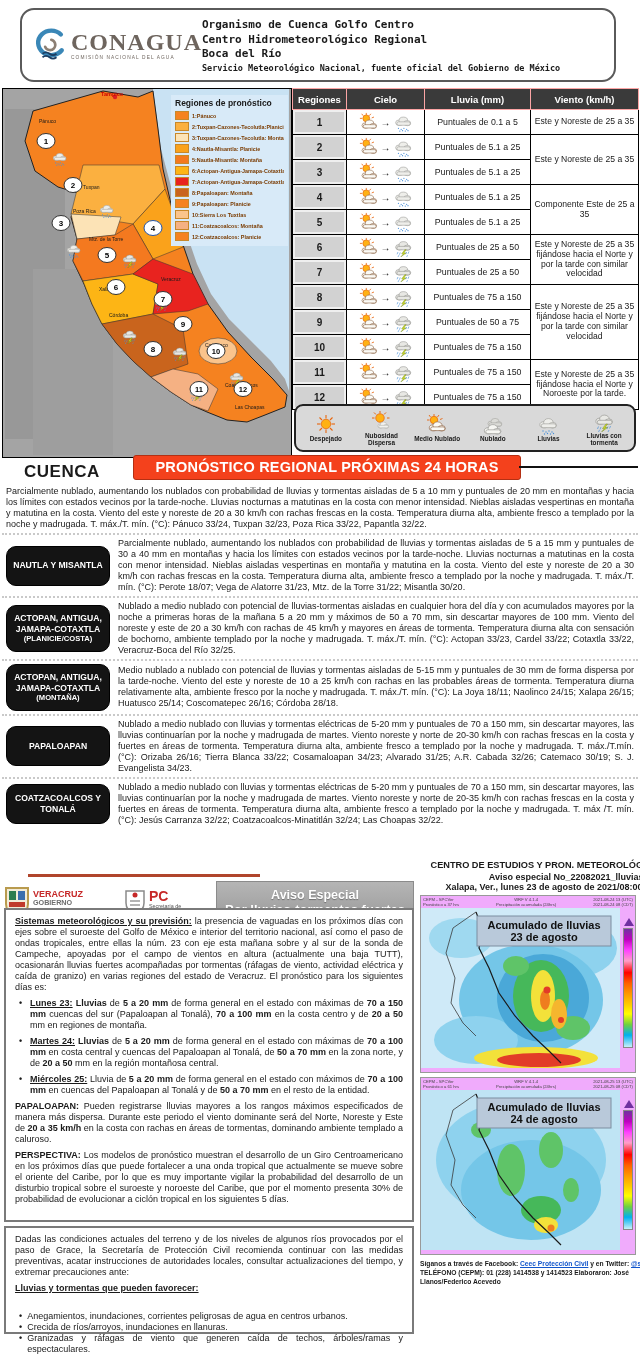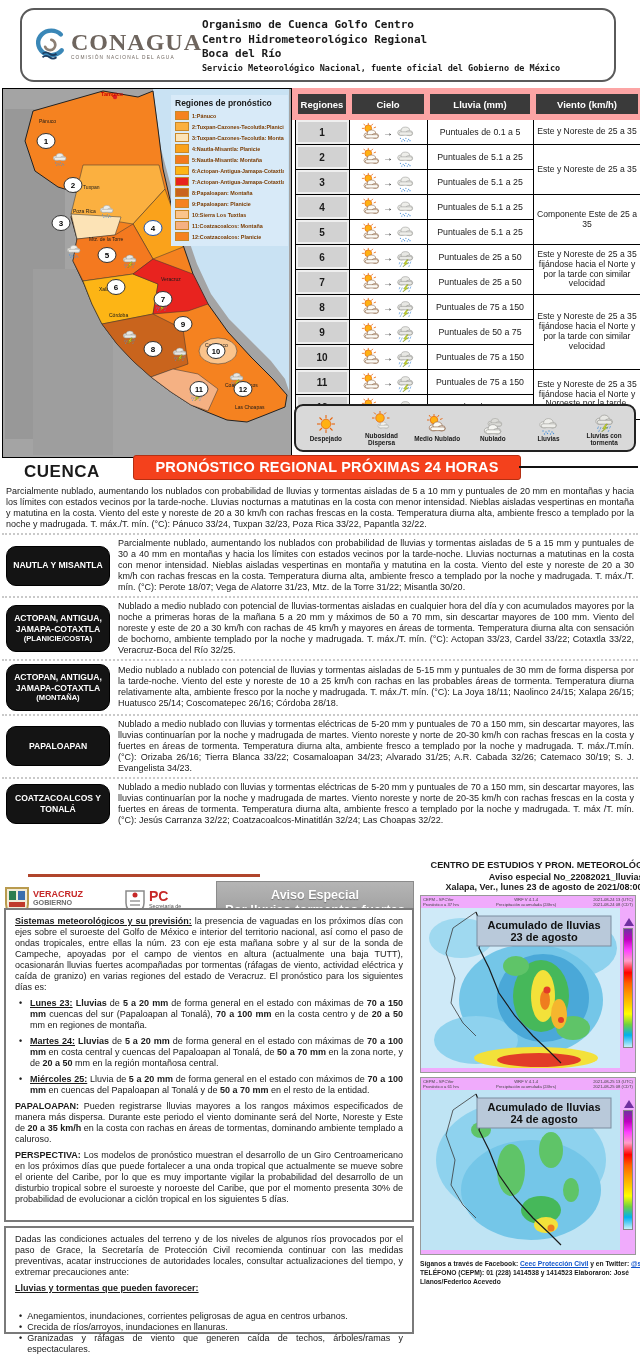--- a/index.html
+++ b/index.html
@@ -22,21 +22,21 @@
   .region-map{position:absolute;left:2px;top:88px;width:288px;height:368px;border:1px solid #000;background:#a4a4a4;}
   .region-map svg{position:absolute;left:0;top:0;}
   .map-legend{position:absolute;left:168px;top:6px;width:117px;background:#d8eaf8;padding:3px 4px 4px;box-sizing:border-box;}
   .map-legend-title{font-size:8.5px;font-weight:bold;margin-bottom:2px;}
   .lg-row{display:flex;align-items:center;gap:3px;height:11px;}
   .sw{width:12px;height:7px;flex:0 0 auto;border:0.5px solid #c8882a;}
   .lg-label{font-size:5.4px;font-weight:bold;color:#7a3b00;white-space:nowrap;overflow:hidden;}
 
   
   .ftable{position:absolute;left:292px;top:88px;width:346px;border-collapse:collapse;table-layout:fixed;}
-  .ftable th{background:#3a3a3a;color:#fff;font-size:9.5px;border:6px solid #fca5a5;height:20px;padding:0;}
+  .ftable th{background:#3a3a3a;color:#fff;font-size:9.5px;border:1px solid #fca5a5;height:20px;padding:0;}
   .ftable td{border:1px solid #000;font-size:8.8px;text-align:center;vertical-align:middle;padding:0 2px;height:24px;background:#fff;}
   td.rcell{background:#d2d2d2;font-weight:bold;font-size:10px;box-shadow:inset 0 0 0 2px #efefef;}
   td.scell{padding:0;}
   .skywrap{display:flex;align-items:center;justify-content:center;gap:2px;}
   .wi{width:20px;height:20px;}
   .arr{font-size:10px;font-weight:bold;color:#111;}
   td.wcell{font-size:8.6px;line-height:1.15;}
 
   
   .sky-legend{position:absolute;left:294px;top:404px;width:342px;height:48px;background:#d9d9d9;border:2px solid #222;

